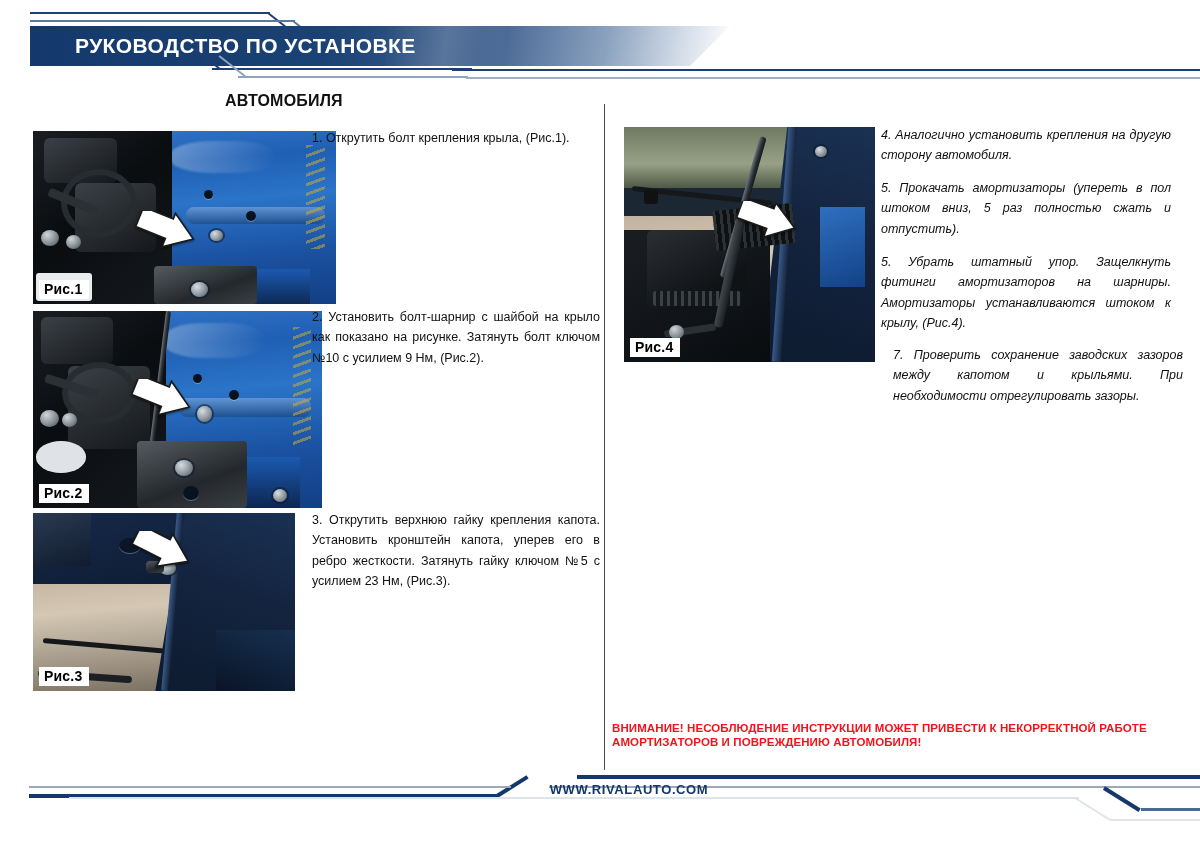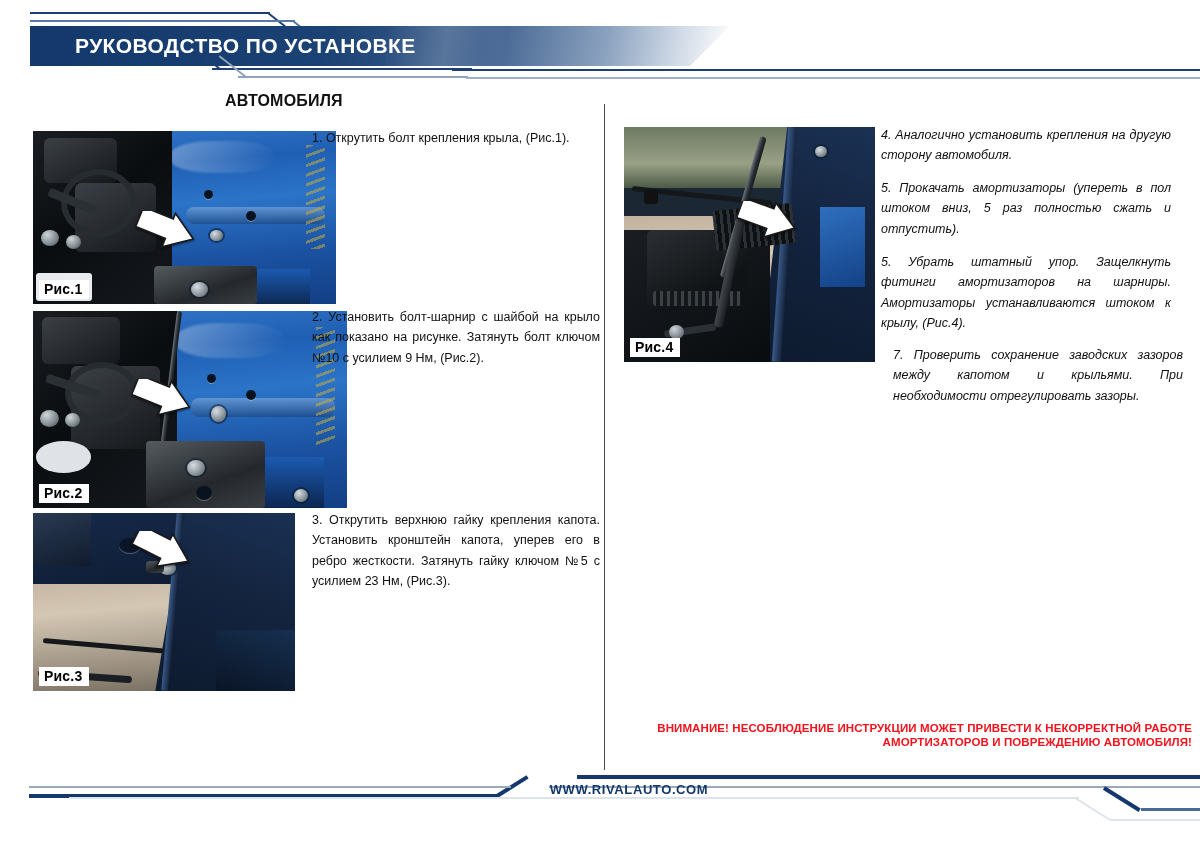--- a/index.html
+++ b/index.html
@@ -91,21 +91,21 @@
   .figure{position:absolute;overflow:hidden;background:#1b2733;}
   .figure .fig-label{
     position:absolute;left:6px;bottom:5px;
     background:#ffffff;color:#000;
     font-size:14px;font-weight:bold;
     padding:1px 7px 2px 5px;
     line-height:1.15;
     letter-spacing:.2px;
   }
   .fig1{left:33px;top:131px;width:303px;height:173px;}
-  .fig2{left:33px;top:311px;width:314px;height:197px;}
+  .fig2{left:33px;top:311px;width:289px;height:197px;}
   .fig3{left:33px;top:513px;width:262px;height:178px;}
   .fig4{left:624px;top:127px;width:251px;height:235px;}
 
   
   .ph{position:absolute;inset:0;}
   .ph-dark{background:#0b0e12;}
 
   
   .blue-wing{
     position:absolute;right:0;top:0;width:62%;height:100%;
@@ -222,21 +222,21 @@
   .s2{top:307px;}
   .s3{top:510px;}
   .s4{top:125px;}
   .s5{top:178px;}
   .s6{top:252px;}
   .s7{top:345px;}
 
   
   .warning{
     position:absolute;left:612px;top:722px;width:580px;
-    text-align:right;
+    text-align:left;
     color:#f6111b;
     font-size:11.5px;font-weight:bold;line-height:1.2;
     letter-spacing:.1px;
   }
 
   
   .footer{position:absolute;left:12px;top:770px;width:1200px;height:78px;margin-left:17px;}
   .ft-navy-line{
     position:absolute;height:4px;background:#14386b;
   }

